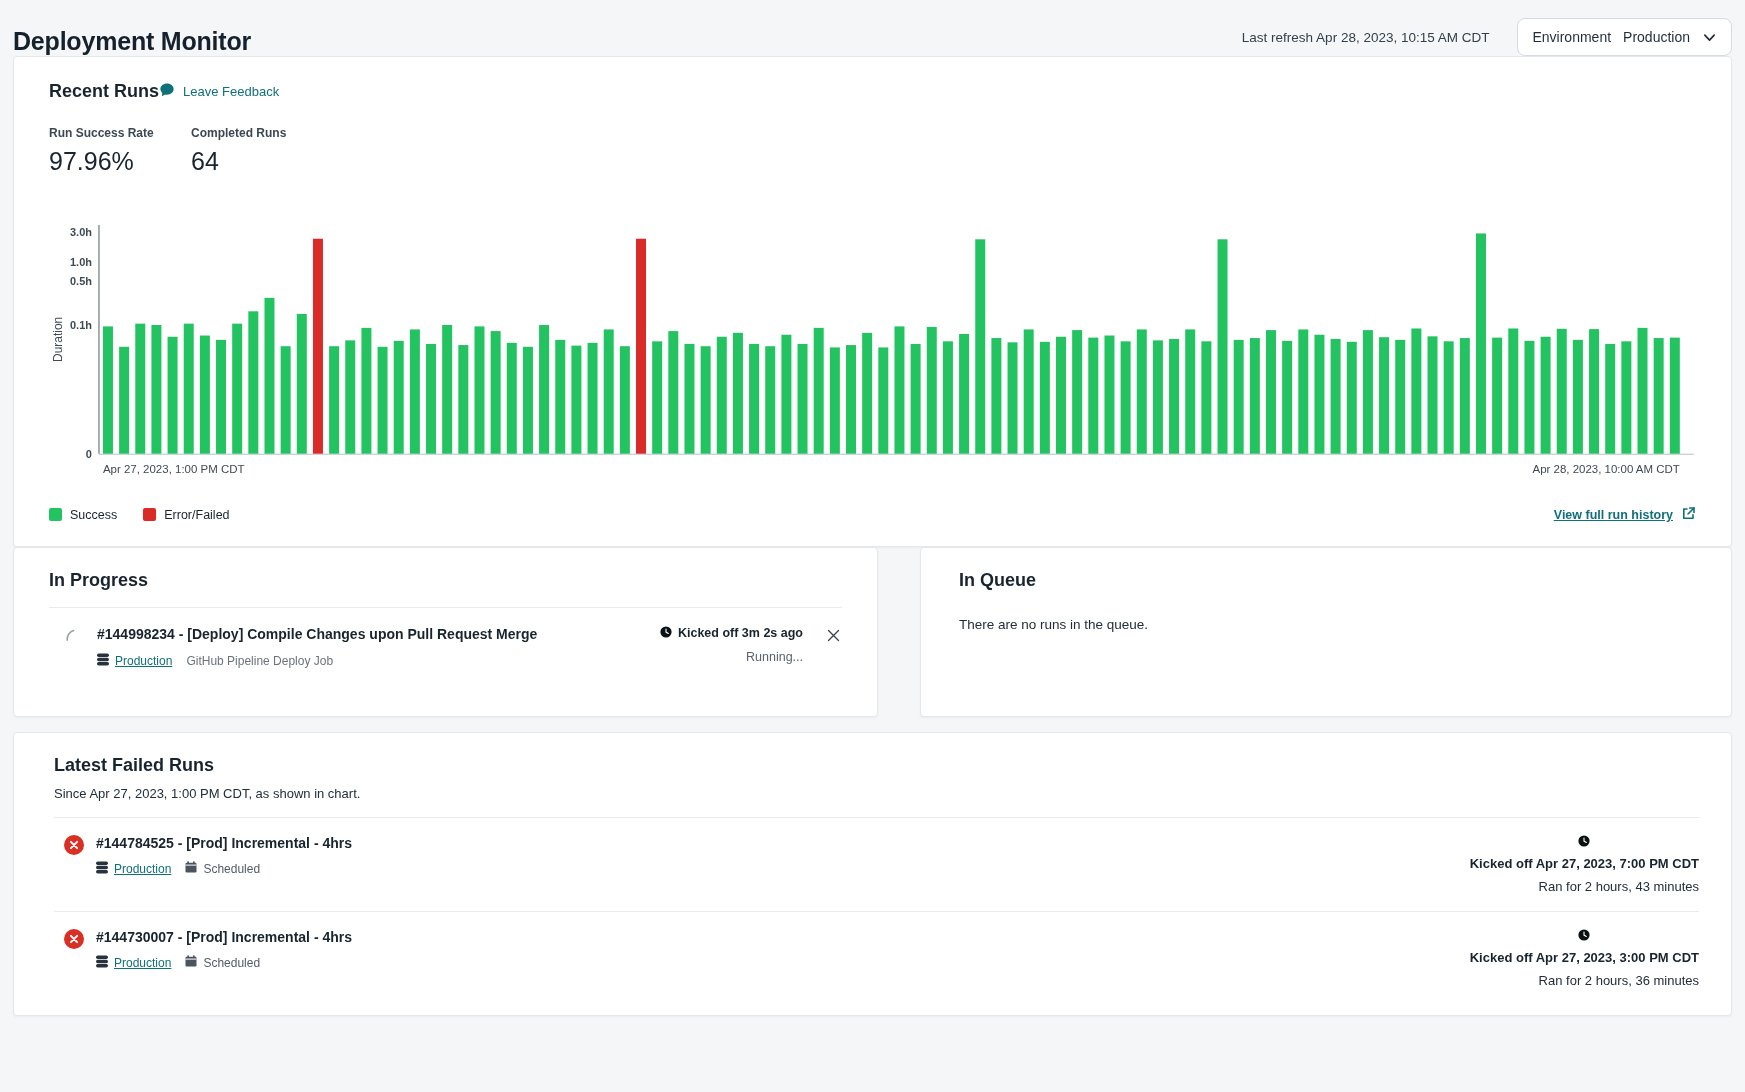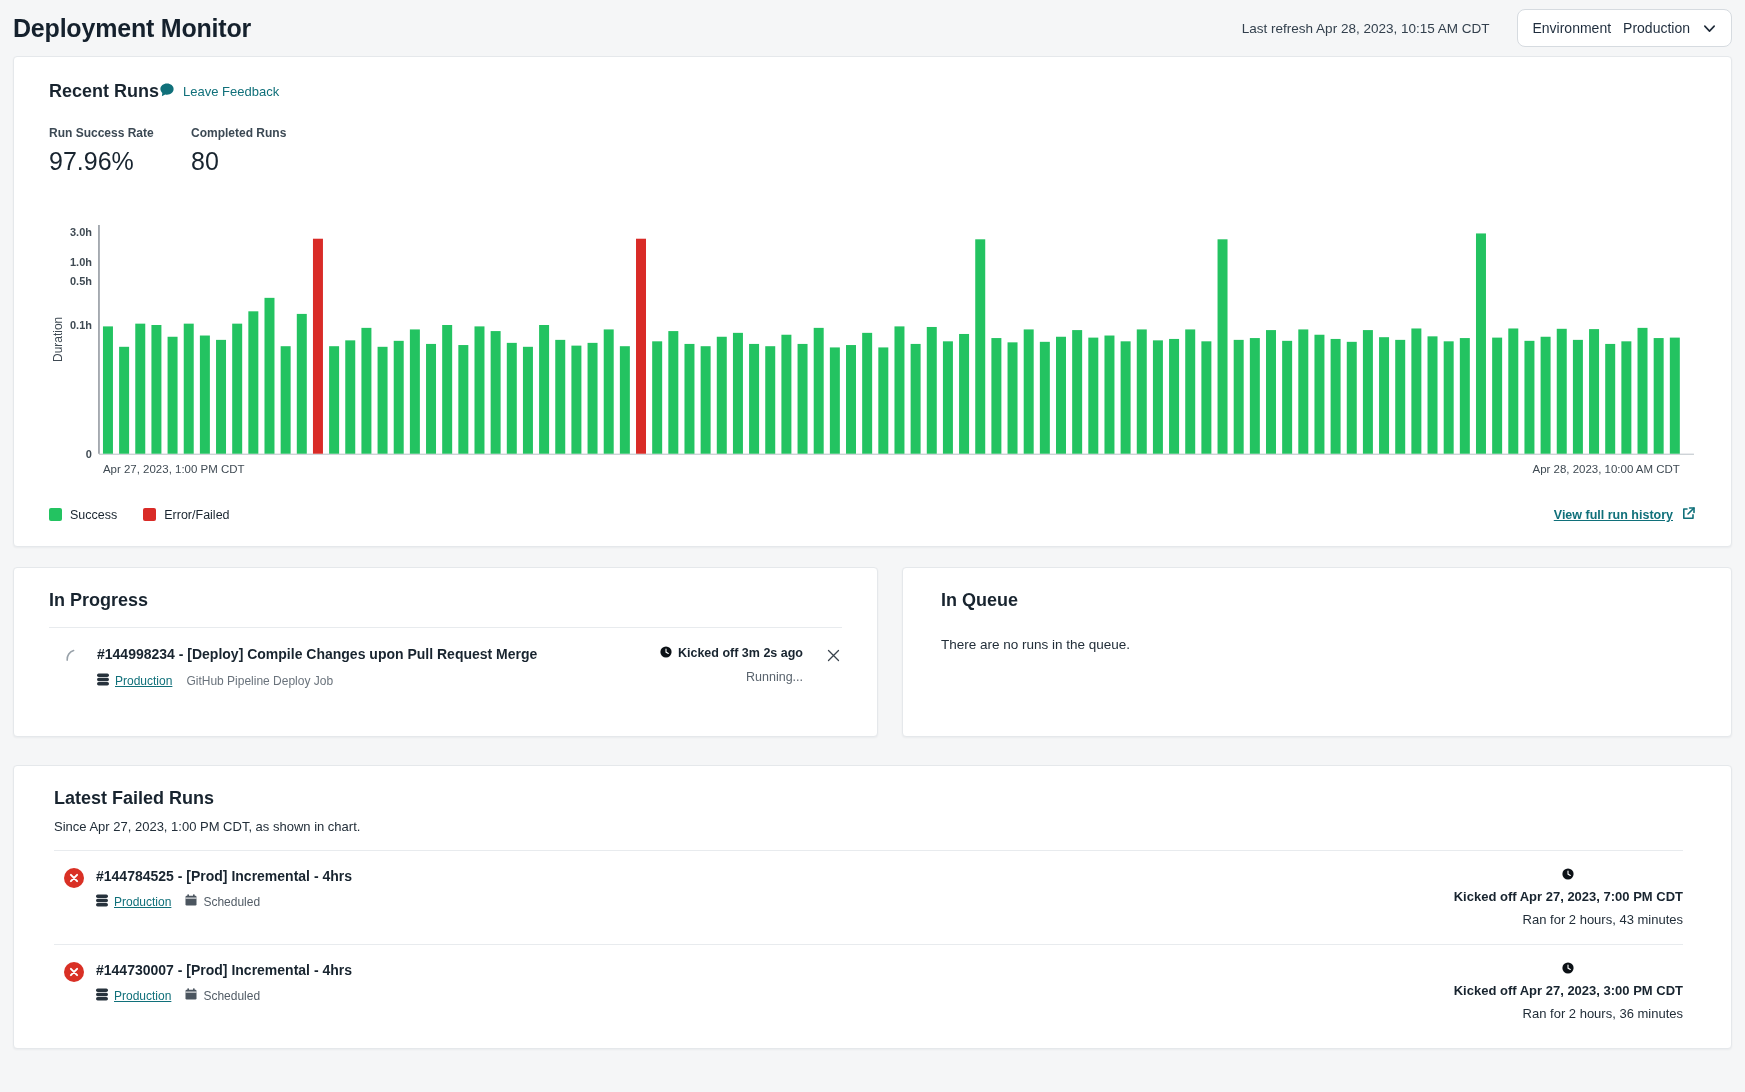--- a/index.html
+++ b/index.html
@@ -5,21 +5,21 @@
   * { margin:0; padding:0; box-sizing:border-box; }
   html,body { width:1745px; height:1092px; }
   body {
     background:#f5f6f7;
     font-family:"Liberation Sans", sans-serif;
     color:#1b2733;
     overflow:hidden;
   }
   .topbar {
     height:56px;
-    display:flex; align-items:center; justify-content:space-between;
+    display:flex; align-items:flex-end; justify-content:space-between;
     padding:0 13px;
   }
   .page-title { font-size:25px; font-weight:700; color:#15212d; letter-spacing:-0.2px; }
   .topbar-right { display:flex; align-items:center; gap:28px; }
   .refresh-text { font-size:13.5px; color:#33404d; }
   .env-btn {
     display:flex; align-items:center; gap:12px;
     height:38px; padding:0 14px;
     background:#ffffff; border:1px solid #d6dbe0; border-radius:8px;
     font-size:14px; color:#1f2d3d; cursor:pointer;
@@ -53,21 +53,21 @@
   .ylab { font-size:12px; fill:#3f4a53; font-family:inherit; }
 
   .chart-footer { display:flex; align-items:center; justify-content:space-between; margin-top:22px;gap:21px; }
   .legend { display:flex; align-items:center; gap:26px; }
   .legend-item { display:flex; align-items:center; gap:8px; font-size:12.5px; color:#18242f; }
   .swatch { width:13px; height:13px; border-radius:2px; display:inline-block; }
   .history-link { display:flex; align-items:center; gap:8px; font-size:12.5px; font-weight:700; color:#10707a; cursor:pointer; }
   .history-link .link-text { text-decoration:underline; }
 
   
-  .row-cards { display:flex; gap:24px; margin-top:20px; }
+  .row-cards { display:flex; gap:42px; }
   .in-progress { width:865px; padding:22px 35px; height:170px; }
   .in-queue { flex:1; padding:22px 38px; height:170px; }
   .divider { border:none; border-top:1px solid #e8ebee; margin-top:16px; }
 
   .run-row { display:flex; align-items:flex-start; margin-top:18px; padding-left:16px; }
   .spinner { flex:0 0 auto; margin-top:2px; }
   .run-main { flex:1 1 auto; margin-left:10px; }
   .run-title { font-size:14px; font-weight:700; color:#18242f; }
   .run-meta { display:flex; align-items:center; gap:10px; margin-top:10px; }
   .meta-env { display:flex; align-items:center; gap:6px; }
@@ -75,21 +75,21 @@
   .job-name { font-size:12px; color:#6a737c; margin-left:4px; }
   .run-right { display:flex; align-items:flex-start; gap:22px; margin-left:20px; }
   .run-right-col { text-align:right; }
   .kicked-line { display:flex; align-items:center; gap:6px; font-size:12.5px; font-weight:600; color:#18242f; justify-content:flex-end; }
   .running-text { font-size:12.5px; color:#5a646e; margin-top:9px; }
   .close-btn { background:none; border:none; cursor:pointer; padding:2px; margin-top:1px; }
 
   .queue-empty { font-size:13.5px; color:#222e39; margin-top:26px; }
 
   
-  .failed-card { margin-top:28px; padding:22px 48px 10px 40px; }
+  .failed-card { margin-top:15px; padding:22px 32px 10px 40px; }
   .failed-subtitle { font-size:13px; color:#222e39; margin-top:10px; }
   .failed-rows { margin-top:16px; border-top:1px solid #e8ebee; }
   .fr-row { display:flex; justify-content:space-between; align-items:flex-start; padding:17px 0 17px 10px; }
   .fr-row + .fr-row { border-top:1px solid #e8ebee; }
   .fr-left { display:flex; align-items:flex-start; gap:12px; }
   .fr-texts .fr-title { font-size:14px; font-weight:700; color:#18242f; }
   .fr-meta { display:flex; align-items:center; gap:14px; margin-top:9px; }
   .meta-sched { display:flex; align-items:center; gap:6px; font-size:12px; color:#525c66; }
   .fr-right { text-align:right; }
   .fr-kicked { display:flex; align-items:center; gap:6px; font-size:13px; font-weight:600; color:#18242f; justify-content:flex-end;flex-direction:column; }
@@ -129,21 +129,21 @@
       </div>
     </div>
 
     <div class="kpi-row">
       <div class="kpi">
         <div class="kpi-label">Run Success Rate</div>
         <div class="kpi-value">97.96%</div>
       </div>
       <div class="kpi">
         <div class="kpi-label">Completed Runs</div>
-        <div class="kpi-value">80</div>
+        <div class="kpi-value">64</div>
       </div>
     </div>
 
     <div class="chart-wrap">
       <svg role="img" viewBox="0 0 1649 262">
           <line x1="50" y1="232.5" x2="1647" y2="232.5" stroke="#b9c0c6" stroke-width="1"></line>
           <line x1="50" y1="3.058639047338744" x2="50" y2="232" stroke="#6f7881" stroke-width="1.2"></line>
           <text x="43" y="14.058639047338744" text-anchor="end" class="tick">3.0h</text>
           <text x="43" y="44.11727809467746" text-anchor="end" class="tick">1.0h</text>
           <text x="43" y="63.08216782150828" text-anchor="end" class="tick">0.5h</text>

